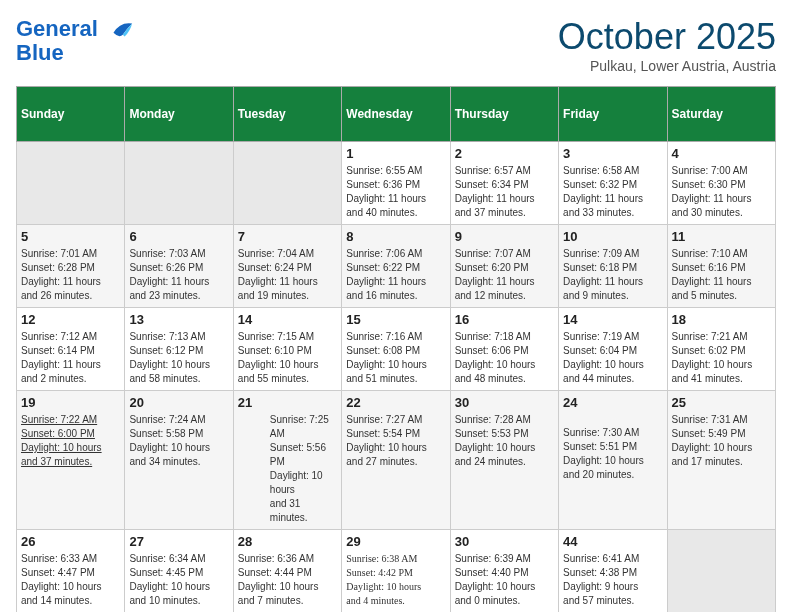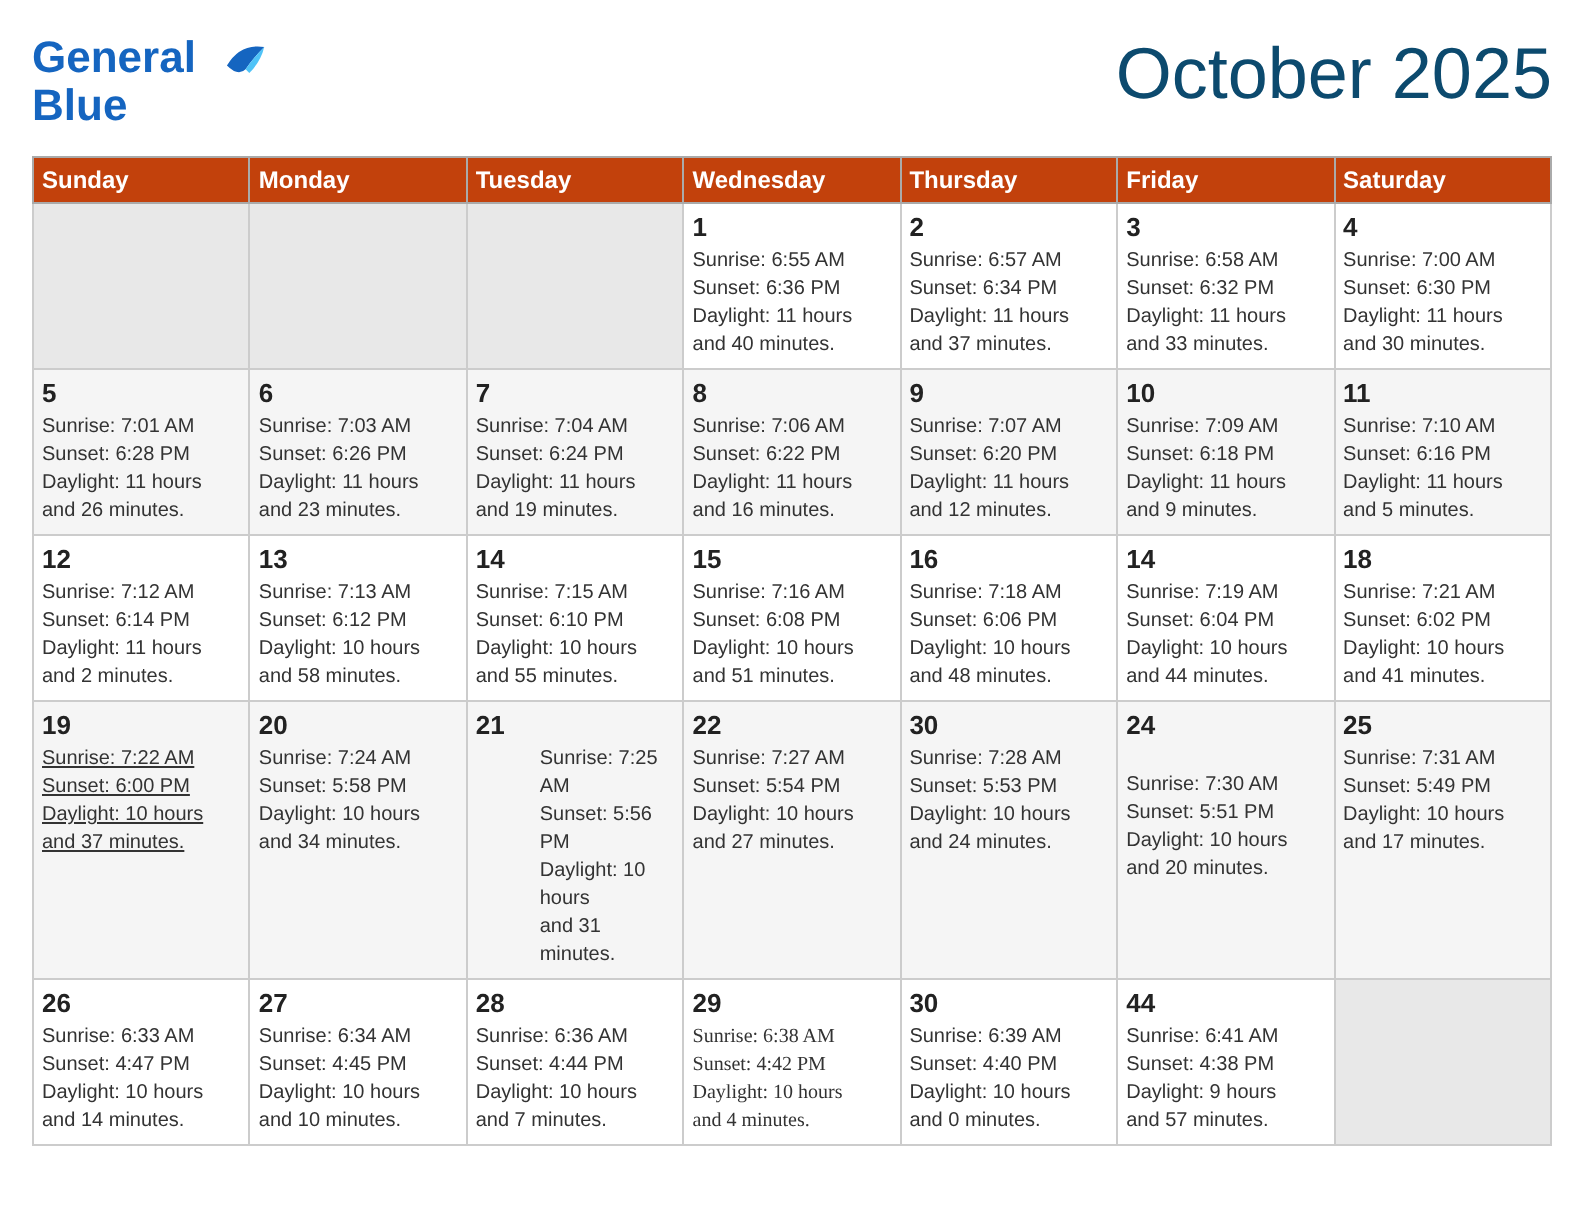--- a/index.html
+++ b/index.html
@@ -36,23 +36,23 @@
     .subtitle {
       font-size: 14px;
       color: #555;
     }
     table {
       width: 100%;
       border-collapse: collapse;
       table-layout: fixed;
     }
     thead th {
-      background: #c2410c;
+      background: #15803d;
       color: #fff;
-      padding: 4px 4px;
+      padding: 20px 4px;
       font-size: 12px;
       font-weight: bold;
       text-align: left;
       border: 1px solid #aaa;
     }
     tbody td {
       vertical-align: top;
       border: 1px solid #ccc;
       padding: 4px 4px;
       font-size: 10.5px;
@@ -91,20 +91,21 @@
             <path d="M8,18 Q15,6 28,8 Q22,14 18,20 Q14,24 8,18Z" fill="#1565C0"></path>
             <path d="M18,20 Q22,14 28,8 Q26,16 20,22Z" fill="#4fc3f7"></path>
           </svg>
         </div>
       </div>
       <div style="font-size:22px; font-weight:bold; color:#1565C0; margin-top:-4px;">Blue</div>
     </div>
   </div>
   <div class="title-block">
     <div class="month-title">October 2025</div>
+    <div class="subtitle">Pulkau, Lower Austria, Austria</div>
   </div>
 </div>
 
 <table>
   <thead>
     <tr>
     <th>Sunday</th>
         <th>Monday</th>
         <th>Tuesday</th>
         <th>Wednesday</th>

